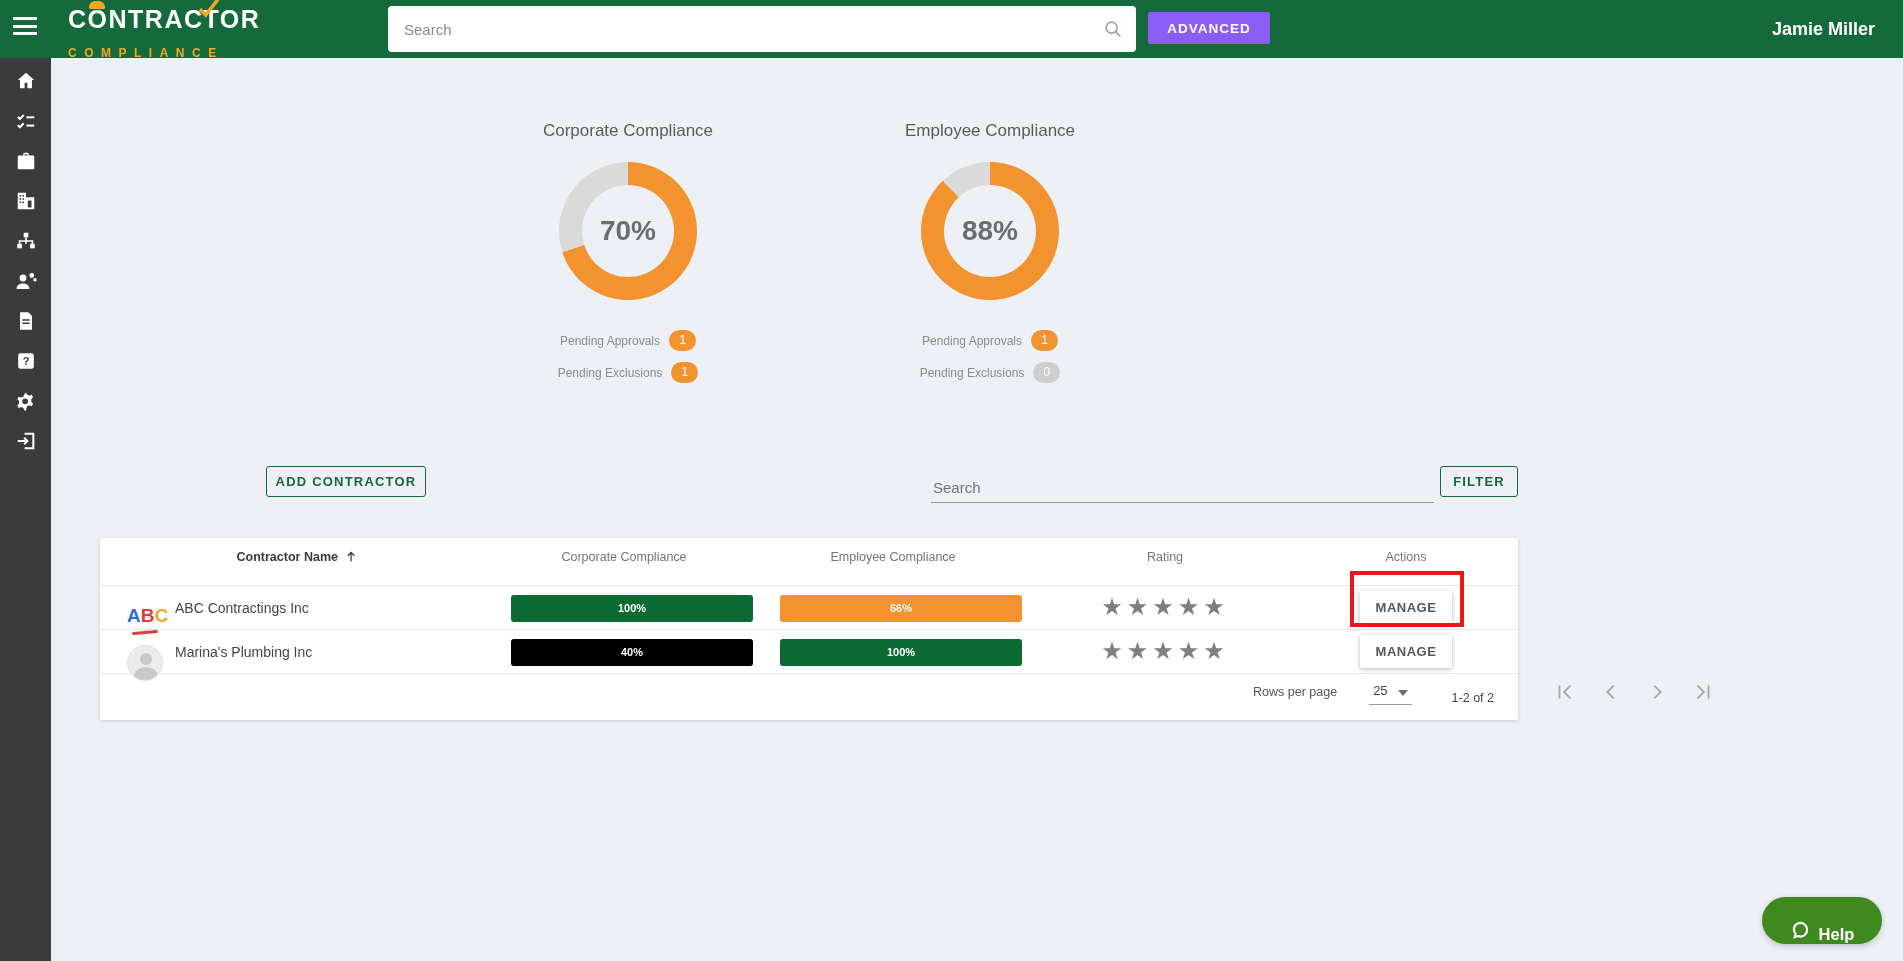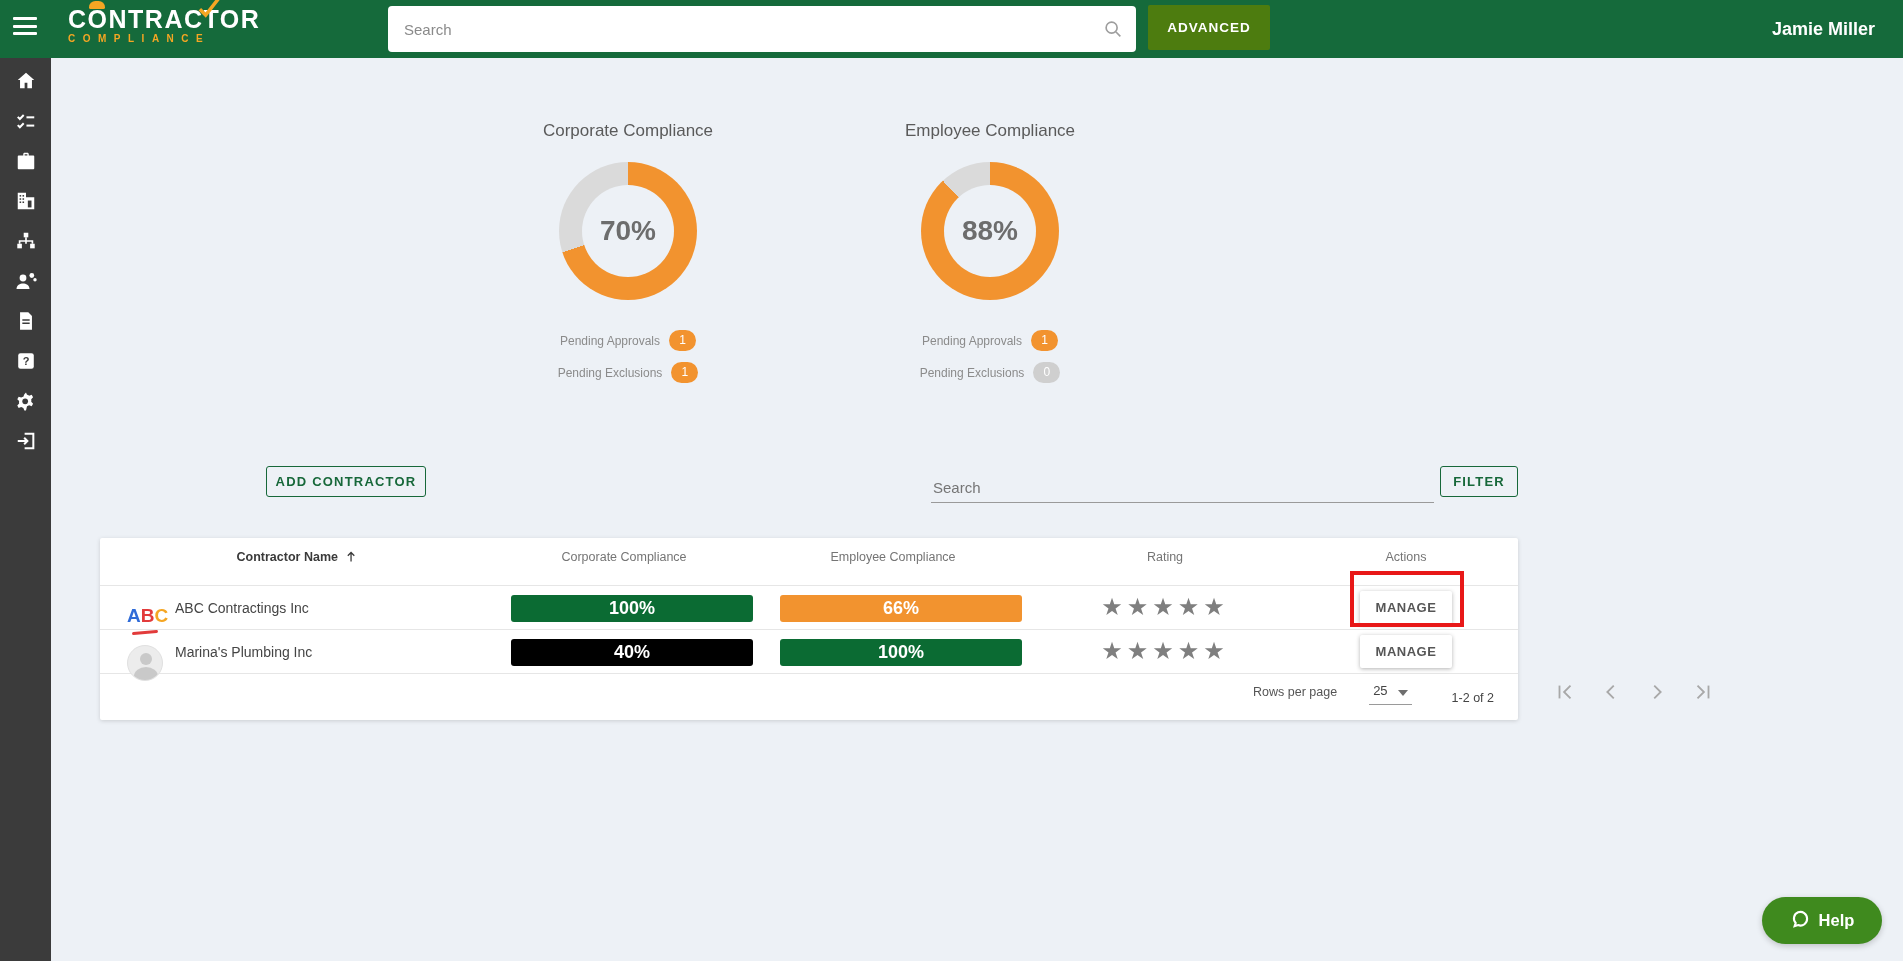--- a/index.html
+++ b/index.html
@@ -12,31 +12,31 @@
   .hamburger { position:absolute; left:13px; top:17px; width:26px; height:24px;
     cursor:pointer; }
   .hamburger span { display:block; width:24px; height:3px; background:#fff;
     border-radius:1px; margin-bottom:4.5px; }
   .logo { position:absolute; left:68px; top:6px; width:180px; }
   .logo-top { position:relative; color:#fff; font-weight:bold; font-size:25px;
     letter-spacing:1.5px; line-height:26px; }
   .logo-hat { position:absolute; left:21px; top:-5px; width:16px; height:8px;
     background:#F5A623; border-radius:8px 8px 2px 2px; border-bottom:2px solid #F5A623; }
   .logo-check { position:absolute; left:126px; top:-12px; }
-  .logo-bottom { color:#F5A623; font-weight:bold; font-size:10px;
-    letter-spacing:7.5px; margin-top:1px; }
+  .logo-bottom { color:#F5A623; font-weight:bold; font-size:12px;
+    letter-spacing:7.5px; margin-top:14px; }
   .hdr-search { position:absolute; left:388px; top:6px; width:748px; height:46px;
     background:#fff; border-radius:4px; }
   .hdr-search input { width:100%; height:100%; border:none; outline:none;
     background:transparent; padding:0 44px 0 16px; font-size:15px; color:#444;
     font-family:"Liberation Sans", sans-serif; }
   .hdr-search input::placeholder { color:#8a8a8a; }
   .hdr-search .mag { position:absolute; right:12px; top:12px; }
-  .adv-btn { position:absolute; left:1148px; top:5px; width:122px; height:45px;
-    background:#4d7c0f; color:#fff; font-weight:bold; font-size:13.5px;
+  .adv-btn { position:absolute; left:1148px; top:12px; width:122px; height:32px;
+    background:#8b5cf6; color:#fff; font-weight:bold; font-size:13.5px;
     letter-spacing:1px; border:none; border-radius:2px; cursor:pointer;
     font-family:"Liberation Sans", sans-serif; }
   .user { position:absolute; right:28px; top:0; height:58px; line-height:58px;
     color:#fff; font-weight:bold; font-size:18px; cursor:pointer; }
 
   
   .sb { position:absolute; left:0; top:58px; width:51px; height:903px;
     background:#3B3B3B; z-index:15; display:flex; flex-direction:column;
     align-items:center; padding-top:13px; }
   .sb-item { width:36px; height:24px; margin-bottom:16px; display:flex;
@@ -93,21 +93,21 @@
     transform:rotate(-5deg); border-radius:2px; }
   .avatar { width:36px; height:36px; border-radius:50%; background:#ececec;
     position:relative; overflow:hidden; border:1px solid #e0e0e0; }
   .avatar::before { content:""; position:absolute; left:12px; top:7px; width:12px;
     height:12px; border-radius:50%; background:#c9c9c9; }
   .avatar::after { content:""; position:absolute; left:6px; top:21px; width:24px;
     height:18px; border-radius:50%; background:#c9c9c9; }
   .cname { position:absolute; left:75px; top:0; line-height:44px; font-size:14px;
     color:#454545; }
   .bar { position:absolute; top:9px; width:242px; height:27px; border-radius:3px;
-    color:#fff; font-weight:bold; font-size:18px; text-align:center;
+    color:#fff; font-weight:bold; font-size:11px; text-align:center;
     line-height:27px; }
   .bar.corp { left:411px; } .bar.emp { left:680px; }
   .stars { position:absolute; left:1065px; transform:translateX(-50%); top:0;
     line-height:42px; font-size:24px; letter-spacing:4px; color:#7f7f7f;
     cursor:pointer; white-space:nowrap; }
   .manage { position:absolute; left:1306px; transform:translateX(-50%); top:5px;
     width:92px; height:33px; background:#fff; border:none; border-radius:2px;
     box-shadow:0 1px 4px rgba(0,0,0,.3); color:#565656; font-weight:bold;
     font-size:13px; letter-spacing:.5px; cursor:pointer;
     font-family:"Liberation Sans", sans-serif; }
@@ -120,21 +120,21 @@
   .pag-label { font-size:12.5px; color:#555; }
   .pp { display:flex; align-items:center; margin-left:32px; cursor:pointer;
     border-bottom:1px solid #9a9a9a; padding:2px 4px 4px; }
   .pp-val { font-size:13px; color:#444; margin-right:10px; }
   .range { font-size:12.5px; color:#444; margin-left:40px;margin-top:11px; }
   .pag-icons { display:flex; margin-left:36px; }
   .pag-ic { width:22px; height:22px; margin-left:24px; cursor:pointer; }
 
   .help-btn { position:absolute; left:1711px; top:839px; width:120px; height:47px;
     border-radius:24px; background:#3F8A1E; border:none; display:flex;
-    align-items:center; justify-content:center; gap:8px; cursor:pointer;
+    align-items:flex-end; justify-content:center; gap:8px; cursor:pointer;
     box-shadow:0 2px 6px rgba(0,0,0,.2); }
   .help-txt { color:#fff; font-weight:bold; font-size:16.5px;
     font-family:"Liberation Sans", sans-serif; }
 </style>
 </head>
 <body>
 
 <div class="hdr">
   <div class="hamburger">
     <span></span>

